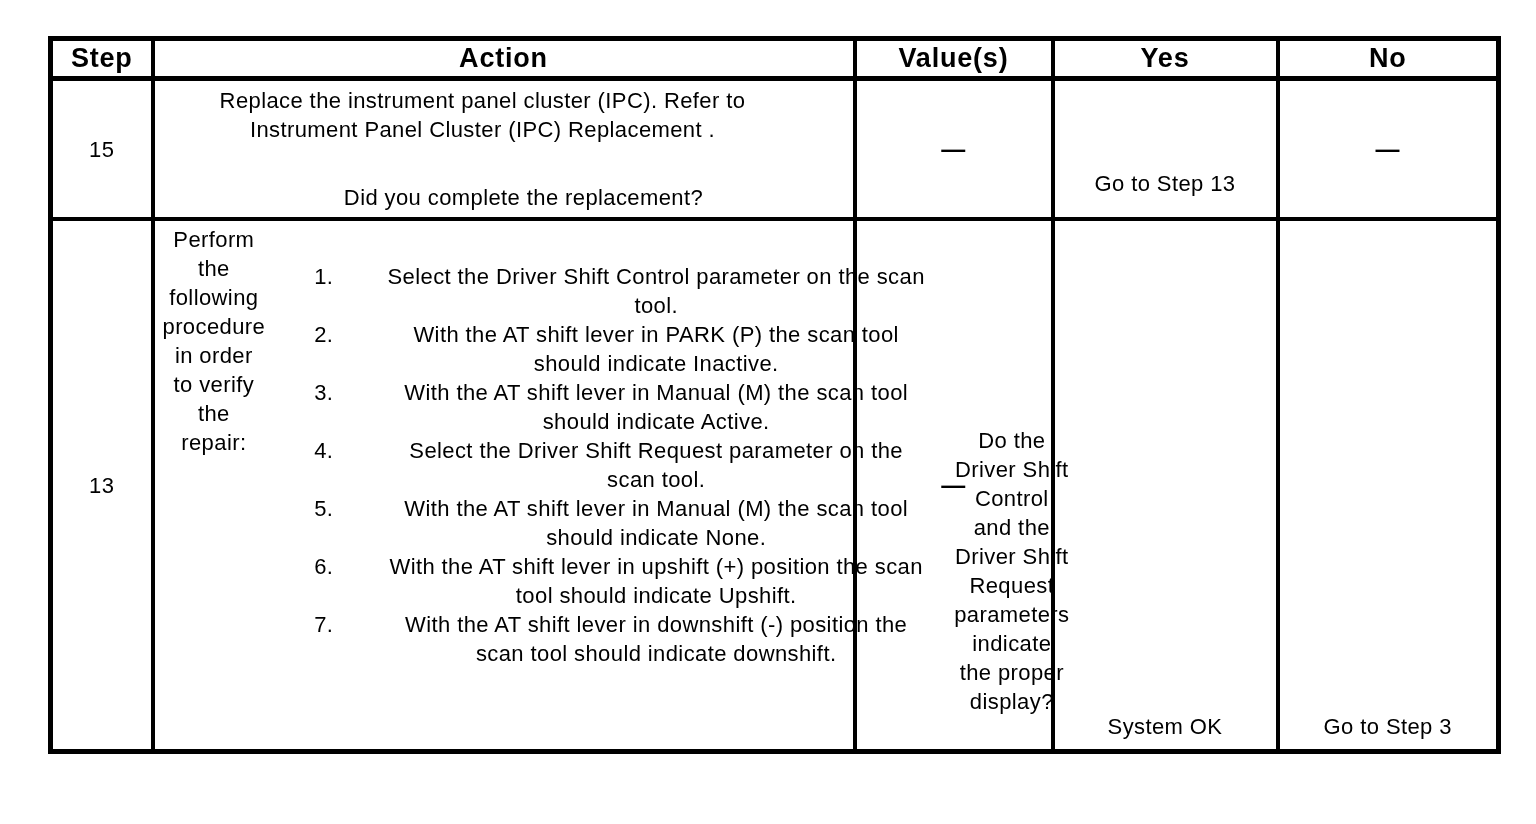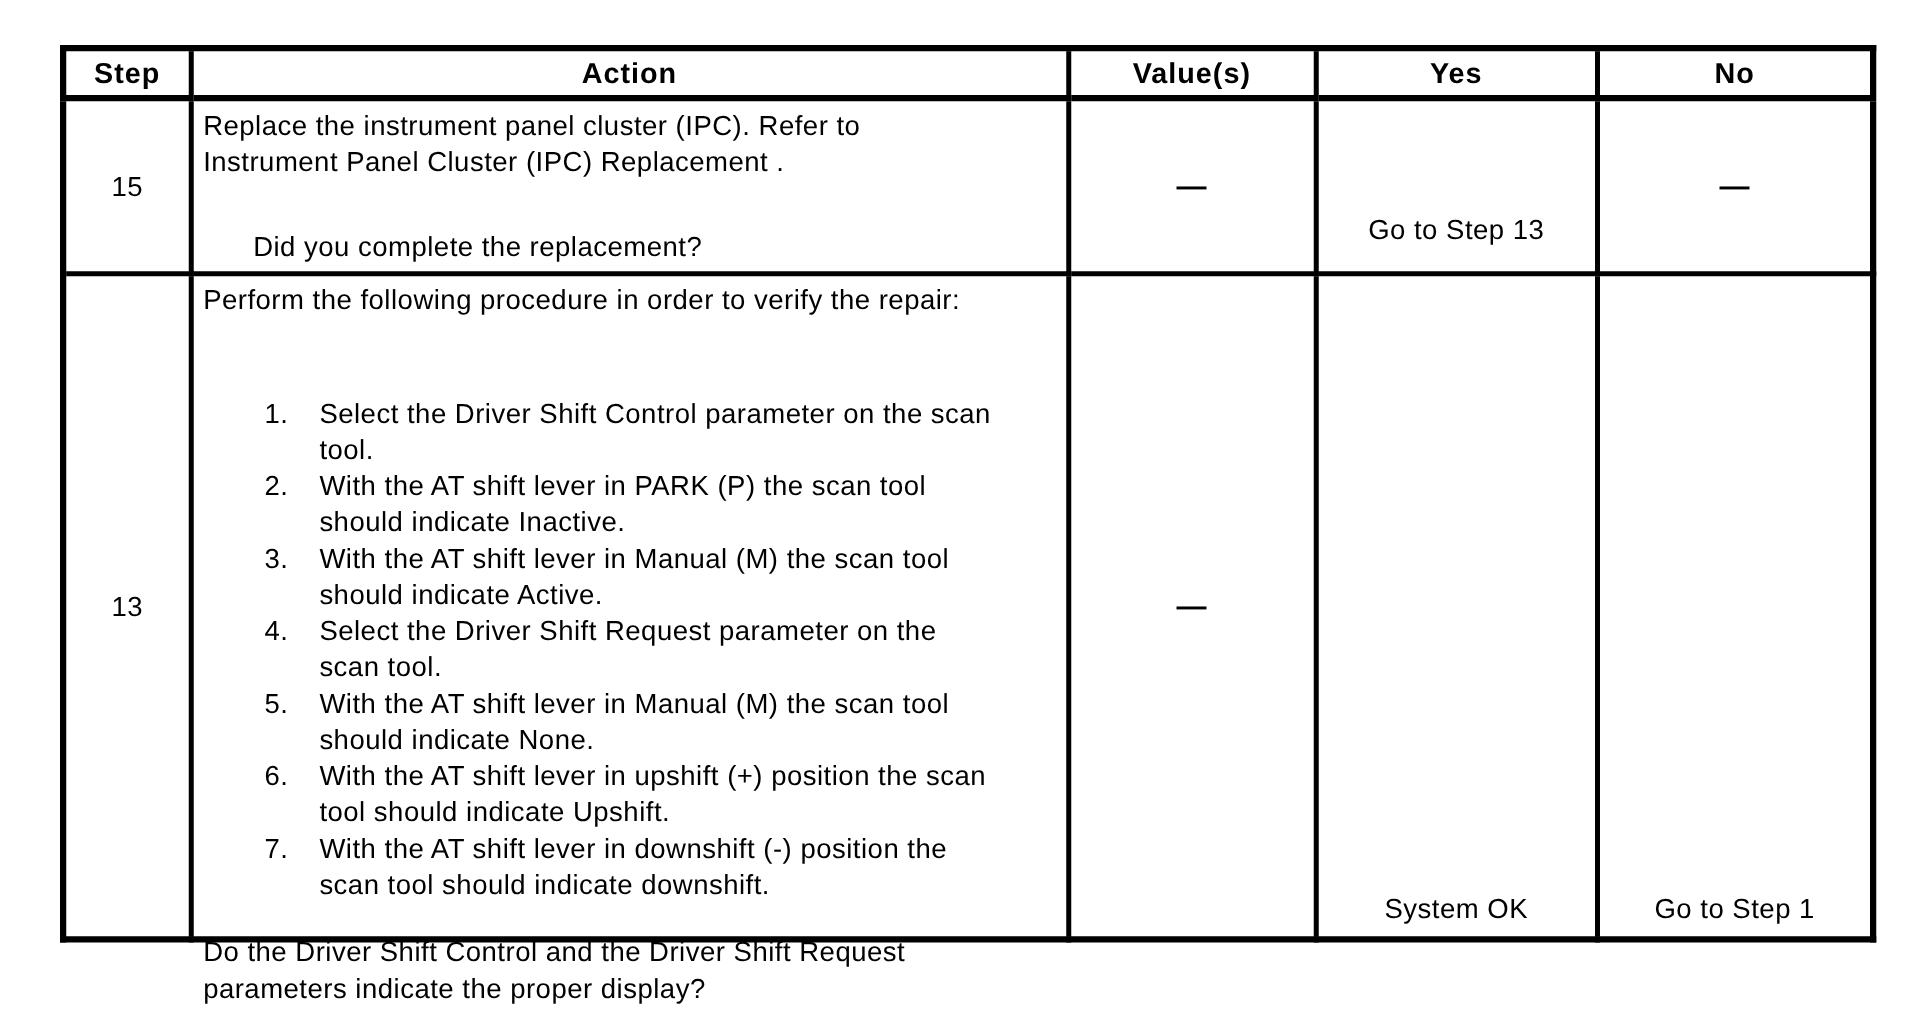--- a/index.html
+++ b/index.html
@@ -26,21 +26,21 @@
   .proc-table th, .proc-table td {
     border: 4px solid #000;
     padding: 0;
     vertical-align: top;
   }
   .proc-table thead th {
     height: 40px;
     vertical-align: middle;
     text-align: center;
     font-weight: bold;
-    font-size: 23px;
+    font-size: 27px;
     letter-spacing: 0.8px;
     border-bottom-width: 5px;
   }
   td.step-cell {
     vertical-align: middle;
     text-align: center;
     font-size: 22px;
   }
   td.center-cell {
     vertical-align: middle;
@@ -64,34 +64,33 @@
     display: flex;
     align-items: flex-end;
     justify-content: center;
     padding-bottom: 19px;
   }
 
   
   .inner-r13 {
     height: 501px;
     display: flex;
-    flex-direction: column;
+    flex-direction: row;
     padding: 4px 8px 6px 8px;
-    gap: 25px;
   }
   .inner-r13 .question { margin-top: auto; }
   .bottom-r13 {
     height: 528px;
     display: flex;
     align-items: flex-end;
     justify-content: center;
     padding-bottom: 8px;
   }
 
-  .action-text, .li-text, .question { white-space: pre-line; }
+  .action-text, .li-text, .question { white-space: pre-line; text-align: center; }
   .action-text { max-width: 640px; }
 
   ol.steps-list {
     list-style: none;
     margin: 37px 0 0 49px;
   }
   ol.steps-list li { display: flex; }
   .li-num { width: 44px; flex: none; }
   .li-text { width: 596px; }
 </style>
@@ -191,19 +190,19 @@
         <td class="center-cell">
           <span class="dash">—</span>
         </td>
         <td>
           <div class="bottom-r13">
             <span>System OK</span>
           </div>
         </td>
         <td>
           <div class="bottom-r13">
-            <span>Go to Step 1</span>
+            <span>Go to Step 3</span>
           </div>
         </td>
       </tr>
     </tbody>
   </table>
 </div>
 
 </body></html>

